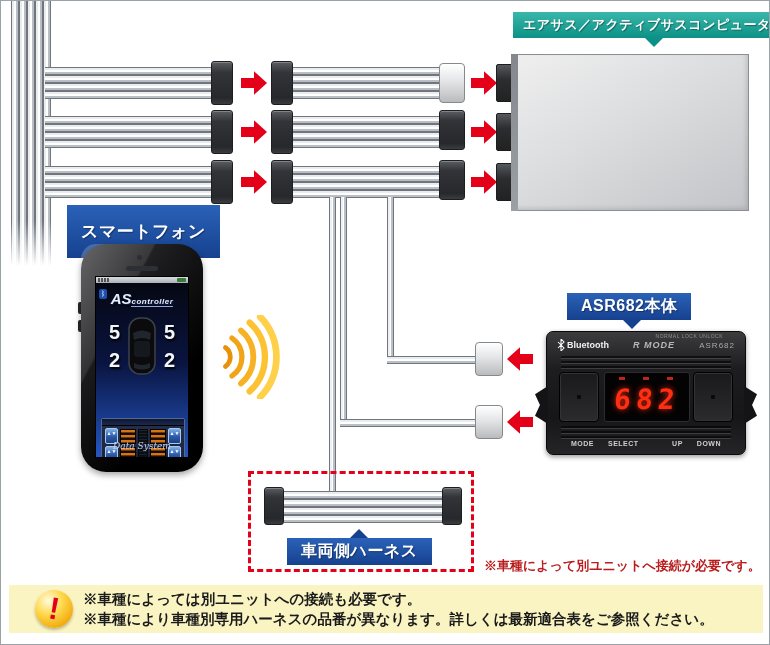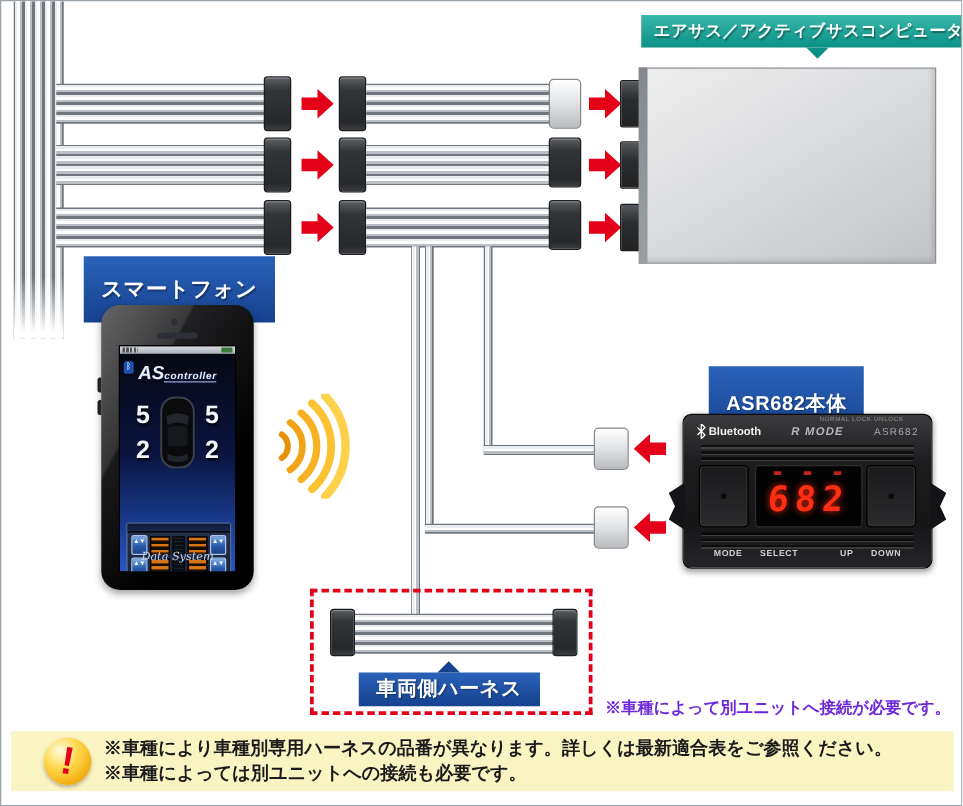--- a/index.html
+++ b/index.html
@@ -54,21 +54,21 @@
     border-bottom-color:#16418f; }
 
   
   .computer { position:absolute; left:510px; top:53px; width:238px; height:157px;
     background:linear-gradient(150deg,#efefef 0%,#dcdddf 45%,#c2c4c7 100%);
     border:1px solid #8a8f94; box-shadow:inset -2px -2px 4px rgba(0,0,0,.12); }
 
   
   .phone { position:absolute; left:80px; top:243px; width:122px; height:228px;
     background:linear-gradient(125deg,#3a3a3c 0%,#1a1a1c 35%,#000 70%);
-    border-radius:15px; box-shadow:0 3px 6px rgba(0,0,0,.35); }
+    border-radius:25px; box-shadow:0 3px 6px rgba(0,0,0,.35); }
   .phone::before { content:''; position:absolute; inset:0; border-radius:15px;
     background:linear-gradient(118deg, rgba(255,255,255,.22) 0%, rgba(255,255,255,.1) 30%, rgba(255,255,255,0) 31%); }
   .phone .cam { position:absolute; left:56px; top:11px; width:5px; height:5px;
     border-radius:50%; background:#2c3036; }
   .phone .spk { position:absolute; left:45px; top:22px; width:32px; height:5px;
     border-radius:3px; background:#2c3036; }
   .phone .btn-side { position:absolute; left:-3px; width:3px; height:12px;
     background:#222; border-radius:2px 0 0 2px; }
   .screen { position:absolute; left:14px; top:32px; width:94px; height:182px;
     background:linear-gradient(180deg,#05070f 0%,#0a1440 48%,#2457c5 100%);
@@ -141,21 +141,21 @@
   .asr-foot { position:absolute; bottom:7px; left:24px; right:24px; display:flex;
     justify-content:space-between; color:#cfcfd1; font-size:7px; font-weight:bold;
     letter-spacing:.5px; }
   .asr-foot .grp { display:flex; gap:14px; }
 
   
   .dashed-box { position:absolute; left:247px; top:470px; width:226px; height:101px;
     border:3px dashed #e50019; }
 
   
-  .red-note { position:absolute; left:483px; top:556px; color:#6d28d9;
+  .red-note { position:absolute; left:483px; top:556px; color:#b91c1c;
     font-size:13px; font-weight:bold; }
   .warnbox { position:absolute; left:8px; top:584px; width:754px; height:48px;
     background:#faf4c3; }
   .warn-icon { position:absolute; left:26px; top:5px; width:38px; height:38px;
     border-radius:50%;
     background:radial-gradient(circle at 35% 28%, #fffbe2 0%, #ffd94e 38%, #f0a90c 78%, #d18406 100%);
     box-shadow:0 2px 3px rgba(0,0,0,.25); }
   .warn-icon span { position:absolute; left:0; right:0; top:0; text-align:center;
     font-size:31px; font-weight:bold; color:#e0001e; transform:rotate(10deg);
     line-height:38px; }
@@ -200,21 +200,21 @@
   <div class="wires-h" style="left:386px;top:355px;width:90px;height:8px"></div>
 
   <div class="conn-stub" style="left:495px;top:63px"></div>
   <div class="conn-stub" style="left:495px;top:112px"></div>
   <div class="conn-stub" style="left:495px;top:162px"></div>
   <div class="computer"></div>
   <div class="box-edge"></div>
 
   <div class="tag tag-teal tag-down" style="left:512px;top:11px;font-size:13px;--tri:50%">エアサス／アクティブサスコンピューター</div>
   <div class="tag tag-navy tag-down" style="left:66px;top:204px;font-size:17px;padding:15px 14px;--tri:50%">スマートフォン</div>
-  <div class="tag tag-navy tag-down" style="left:566px;top:292px;font-size:16px;padding:20px 14px;--tri:52%">ASR682本体</div>
+  <div class="tag tag-navy tag-down" style="left:566px;top:292px;font-size:16px;padding:3px 14px;--tri:52%">ASR682本体</div>
 
   <div class="phone">
     <div class="cam"></div>
     <div class="spk"></div>
     <div class="btn-side" style="top:58px"></div>
     <div class="btn-side" style="top:76px"></div>
     <div class="screen">
       <div class="statusbar">
         <i class="sig"></i>
         <i class="batt"></i>
@@ -321,18 +321,18 @@
   <div class="conn-dark" style="left:441px;top:486px;width:20px;height:38px"></div>
   <div class="tag tag-navy tag-up" style="left:286px;top:537px;font-size:16px;padding:3px 14px">車両側ハーネス</div>
 
   <div class="red-note">※車種によって別ユニットへ接続が必要です。</div>
 
   <div class="warnbox">
     <div class="warn-icon">
       <span>!</span>
     </div>
     <div class="warn-text">
+      <div>※車種によっては別ユニットへの接続も必要です。</div>
       <div>※車種により車種別専用ハーネスの品番が異なります。詳しくは最新適合表をご参照ください。</div>
-      <div>※車種によっては別ユニットへの接続も必要です。</div>
     </div>
   </div>
 
 </div>
 
 </body></html>

